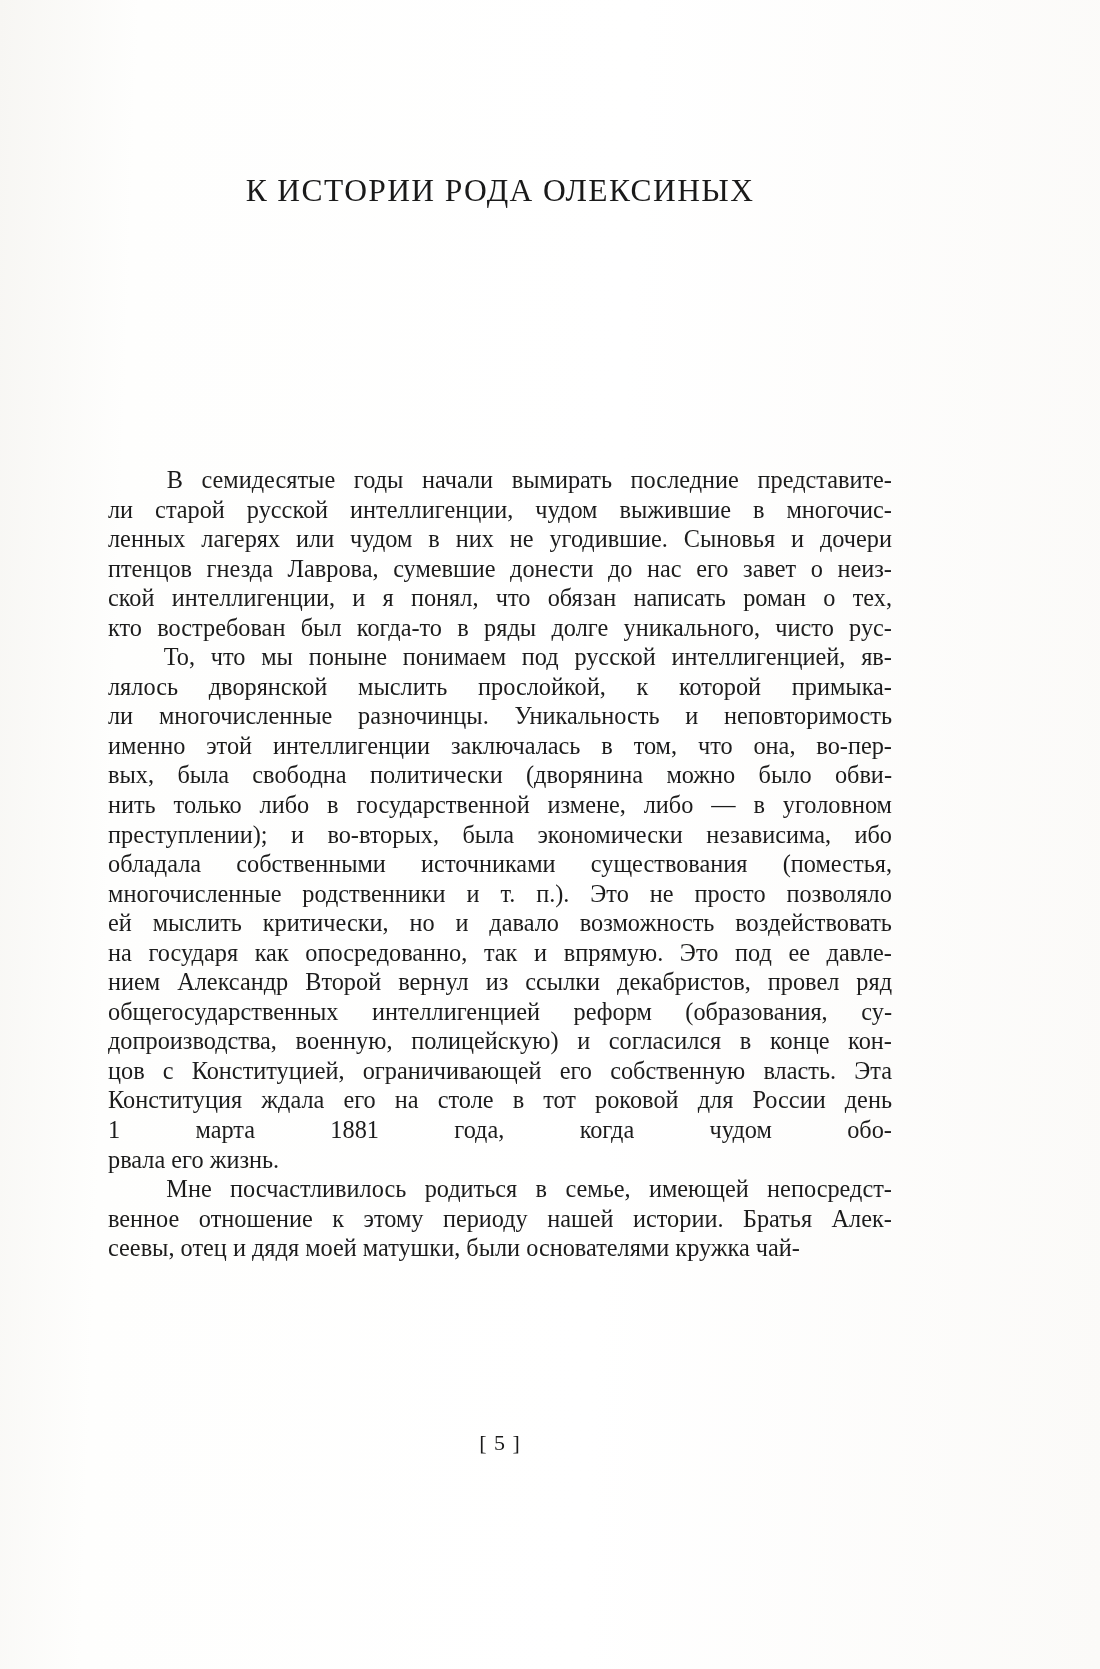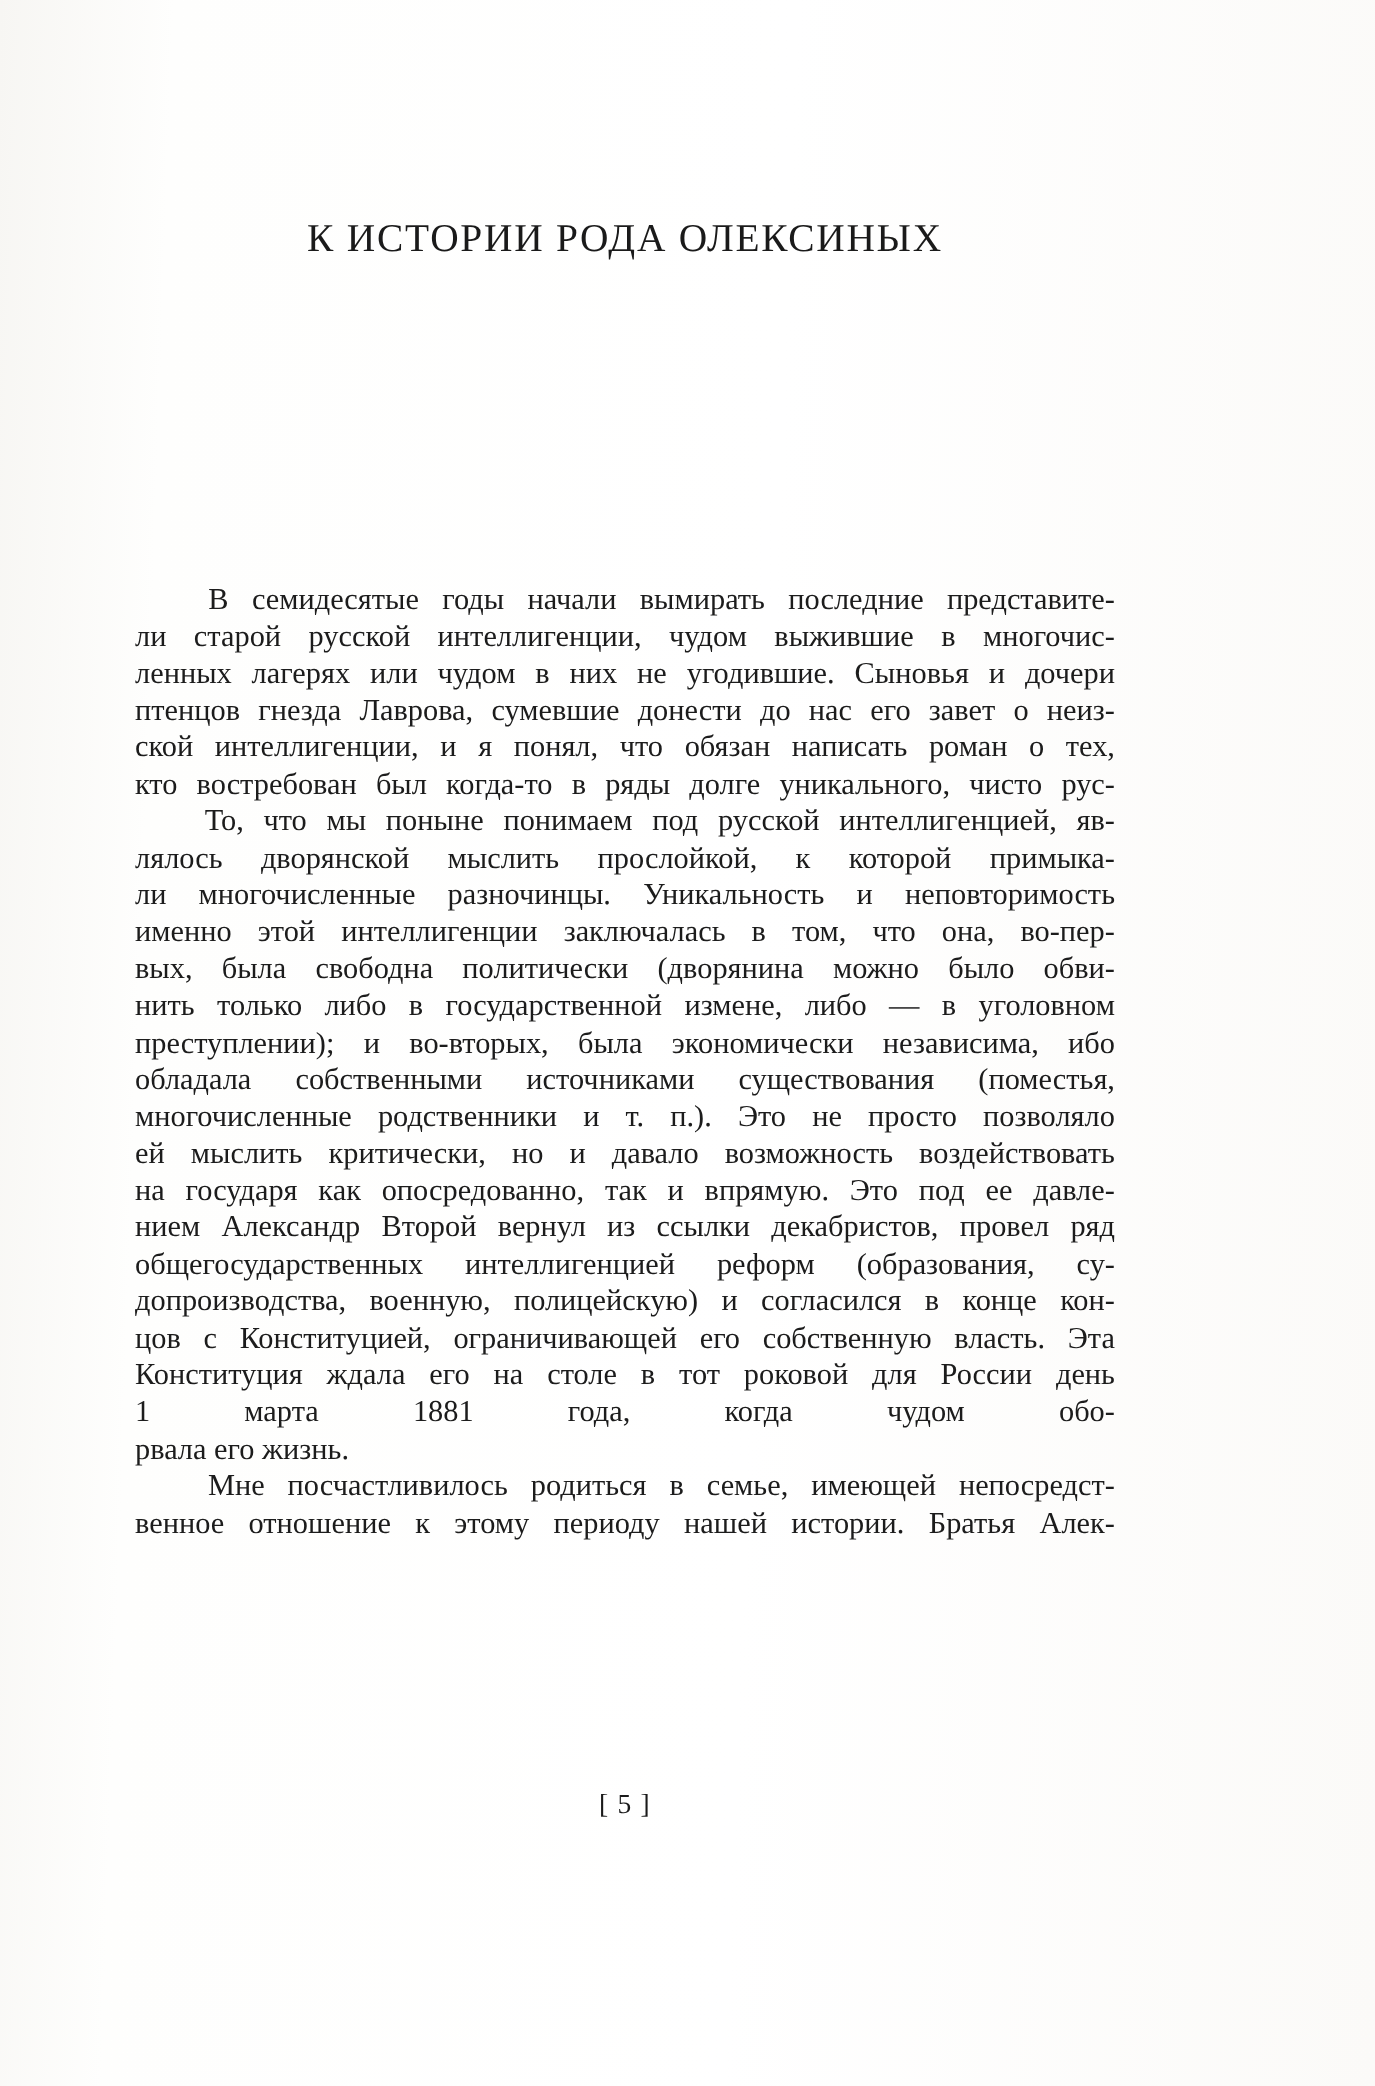--- a/index.html
+++ b/index.html
@@ -120,18 +120,19 @@
           <span class="ln just"><span>общегосударственных</span><span>интеллигенцией</span><span>реформ</span><span>(образования,</span><span>су-</span></span>
           <span class="ln just"><span>допроизводства,</span><span>военную,</span><span>полицейскую)</span><span>и</span><span>согласился</span><span>в</span><span>конце</span><span>кон-</span></span>
           <span class="ln just"><span>цов</span><span>с</span><span>Конституцией,</span><span>ограничивающей</span><span>его</span><span>собственную</span><span>власть.</span><span>Эта</span></span>
           <span class="ln just"><span>Конституция</span><span>ждала</span><span>его</span><span>на</span><span>столе</span><span>в</span><span>тот</span><span>роковой</span><span>для</span><span>России</span><span>день</span></span>
           <span class="ln just"><span>1</span><span>марта</span><span>1881</span><span>года,</span><span>когда</span><span>чудом</span><span>обо-</span></span>
           <span class="ln">рвала его жизнь.</span>
         </p>
       <p class="para">
           <span class="ln just"><span class="indent"></span><span>Мне</span><span>посчастливилось</span><span>родиться</span><span>в</span><span>семье,</span><span>имеющей</span><span>непосредст-</span></span>
           <span class="ln just"><span>венное</span><span>отношение</span><span>к</span><span>этому</span><span>периоду</span><span>нашей</span><span>истории.</span><span>Братья</span><span>Алек-</span></span>
+          <span class="ln">сеевы, отец и дядя моей матушки, были основателями кружка чай-</span>
         </p>
     </div>
 
     <div class="folio">[ 5 ]</div>
   </div>
 </div>
 
 </body></html>

